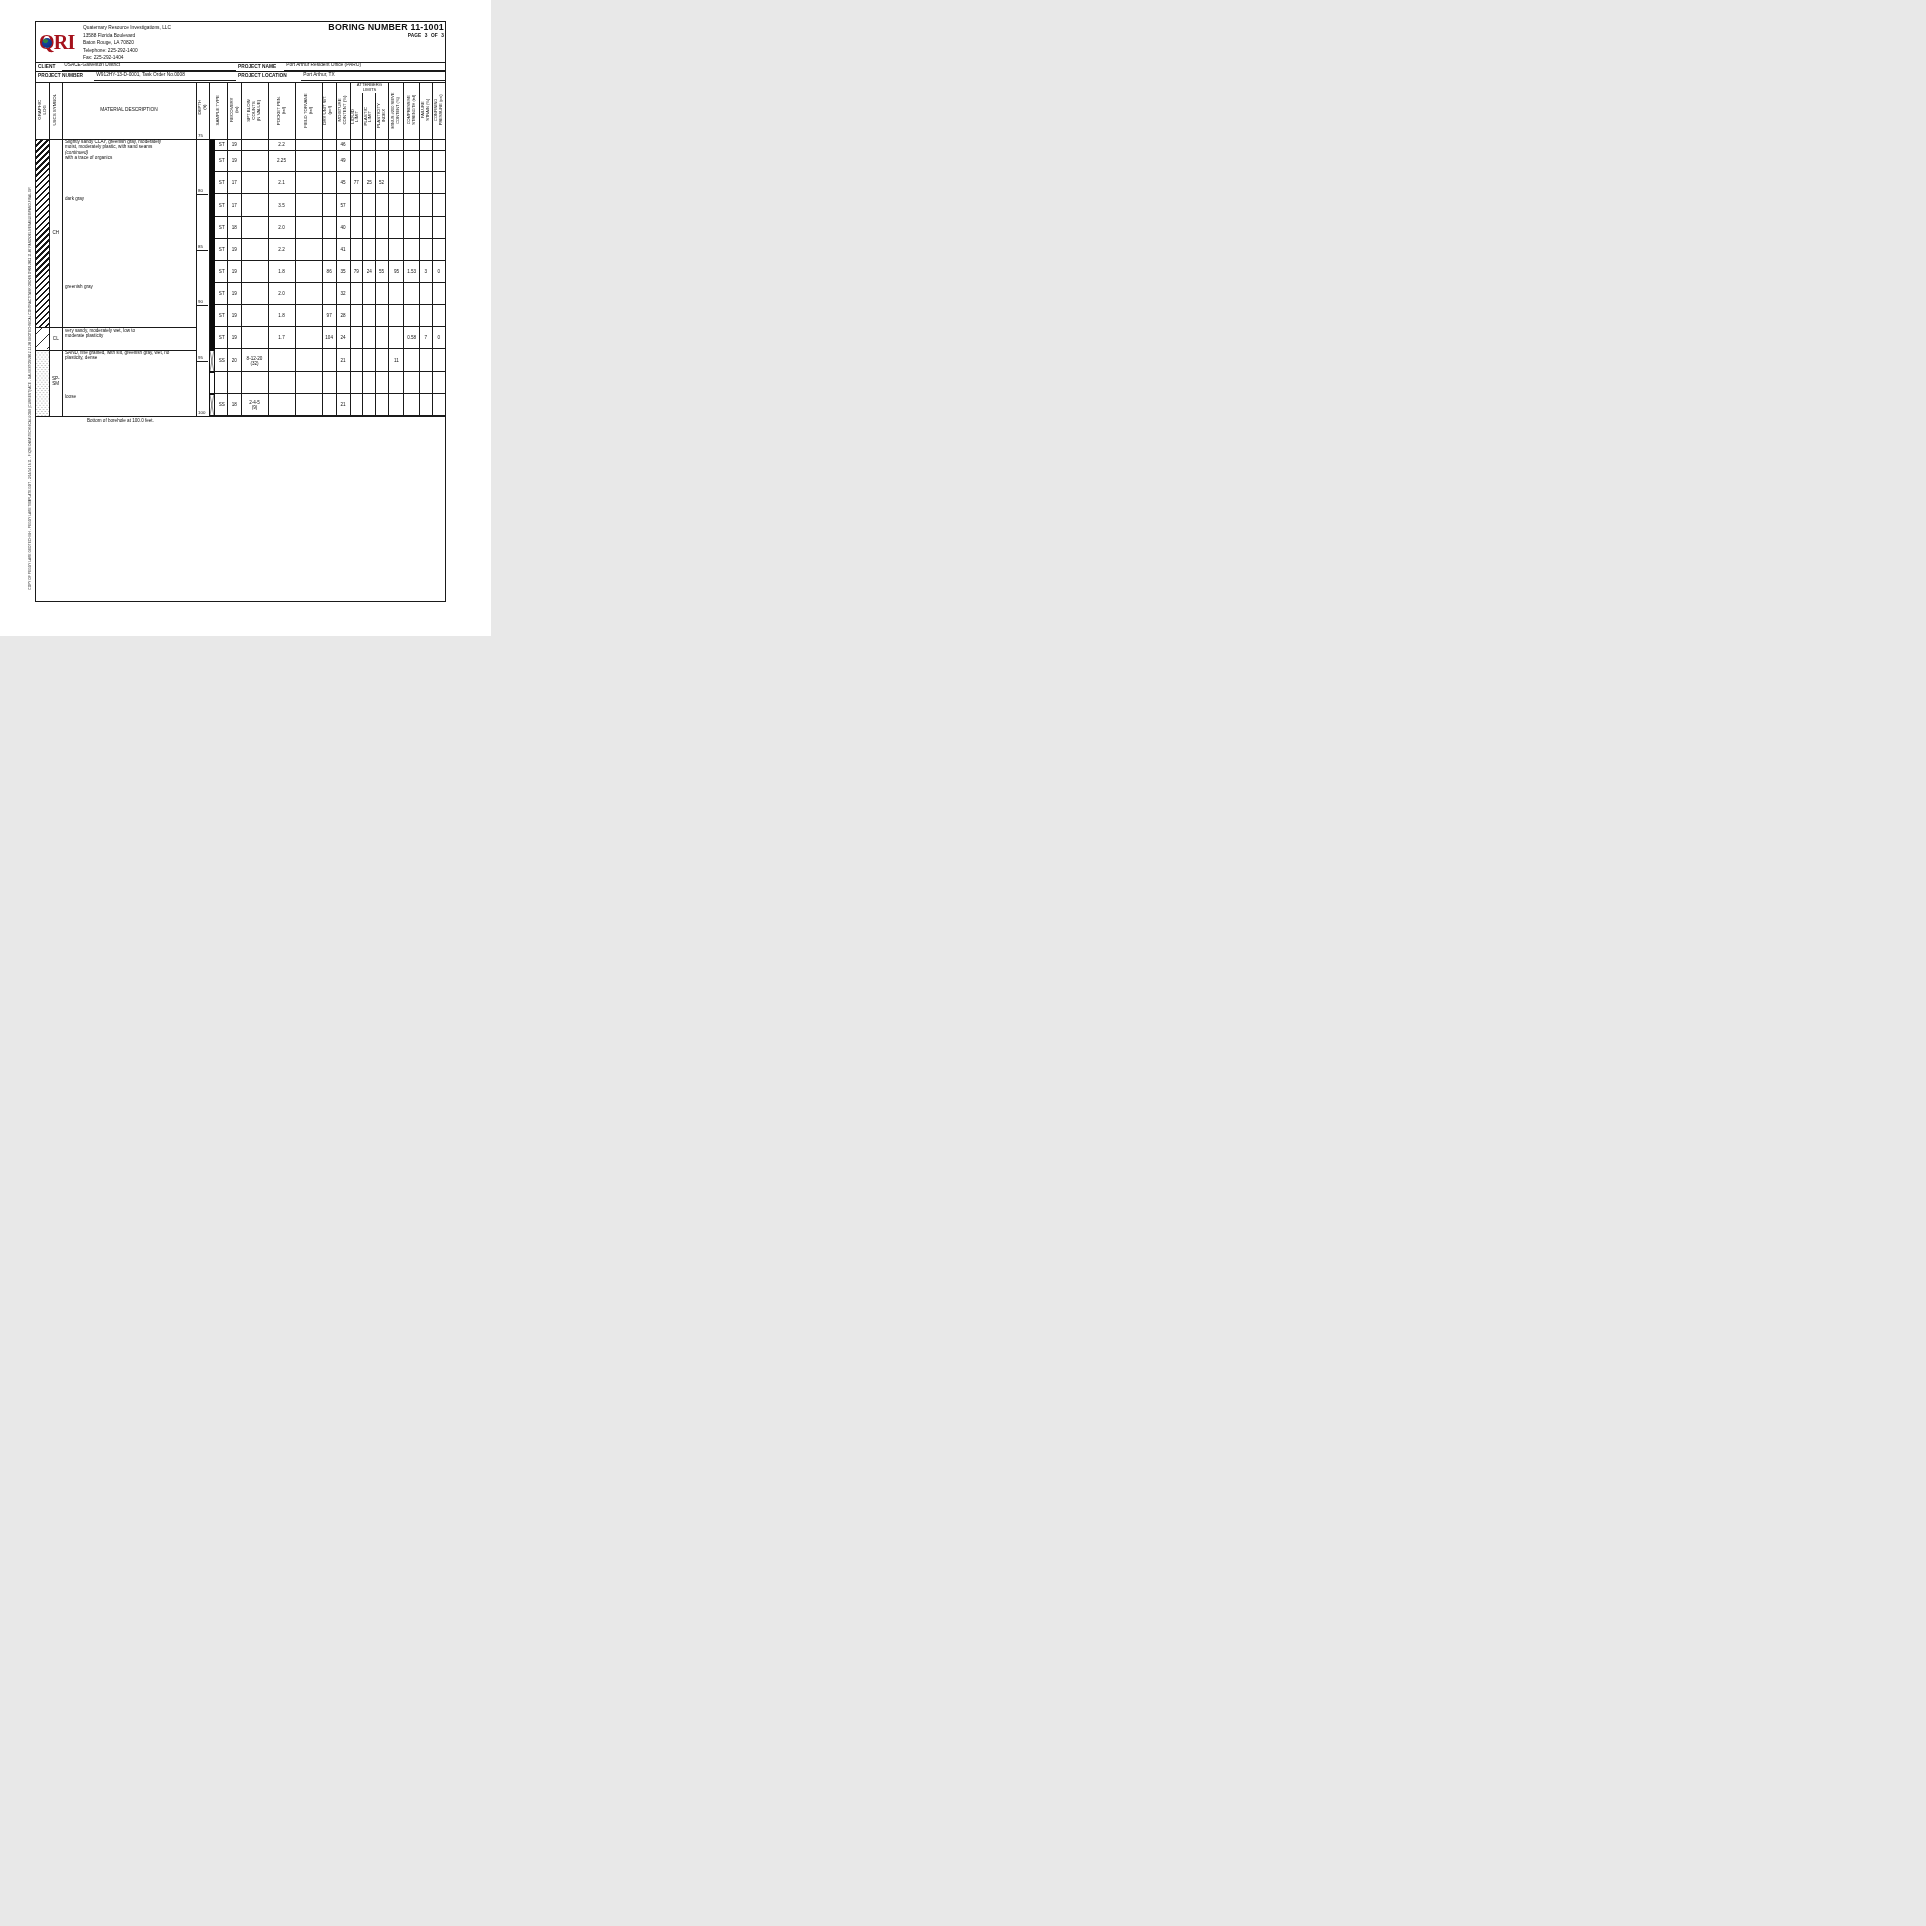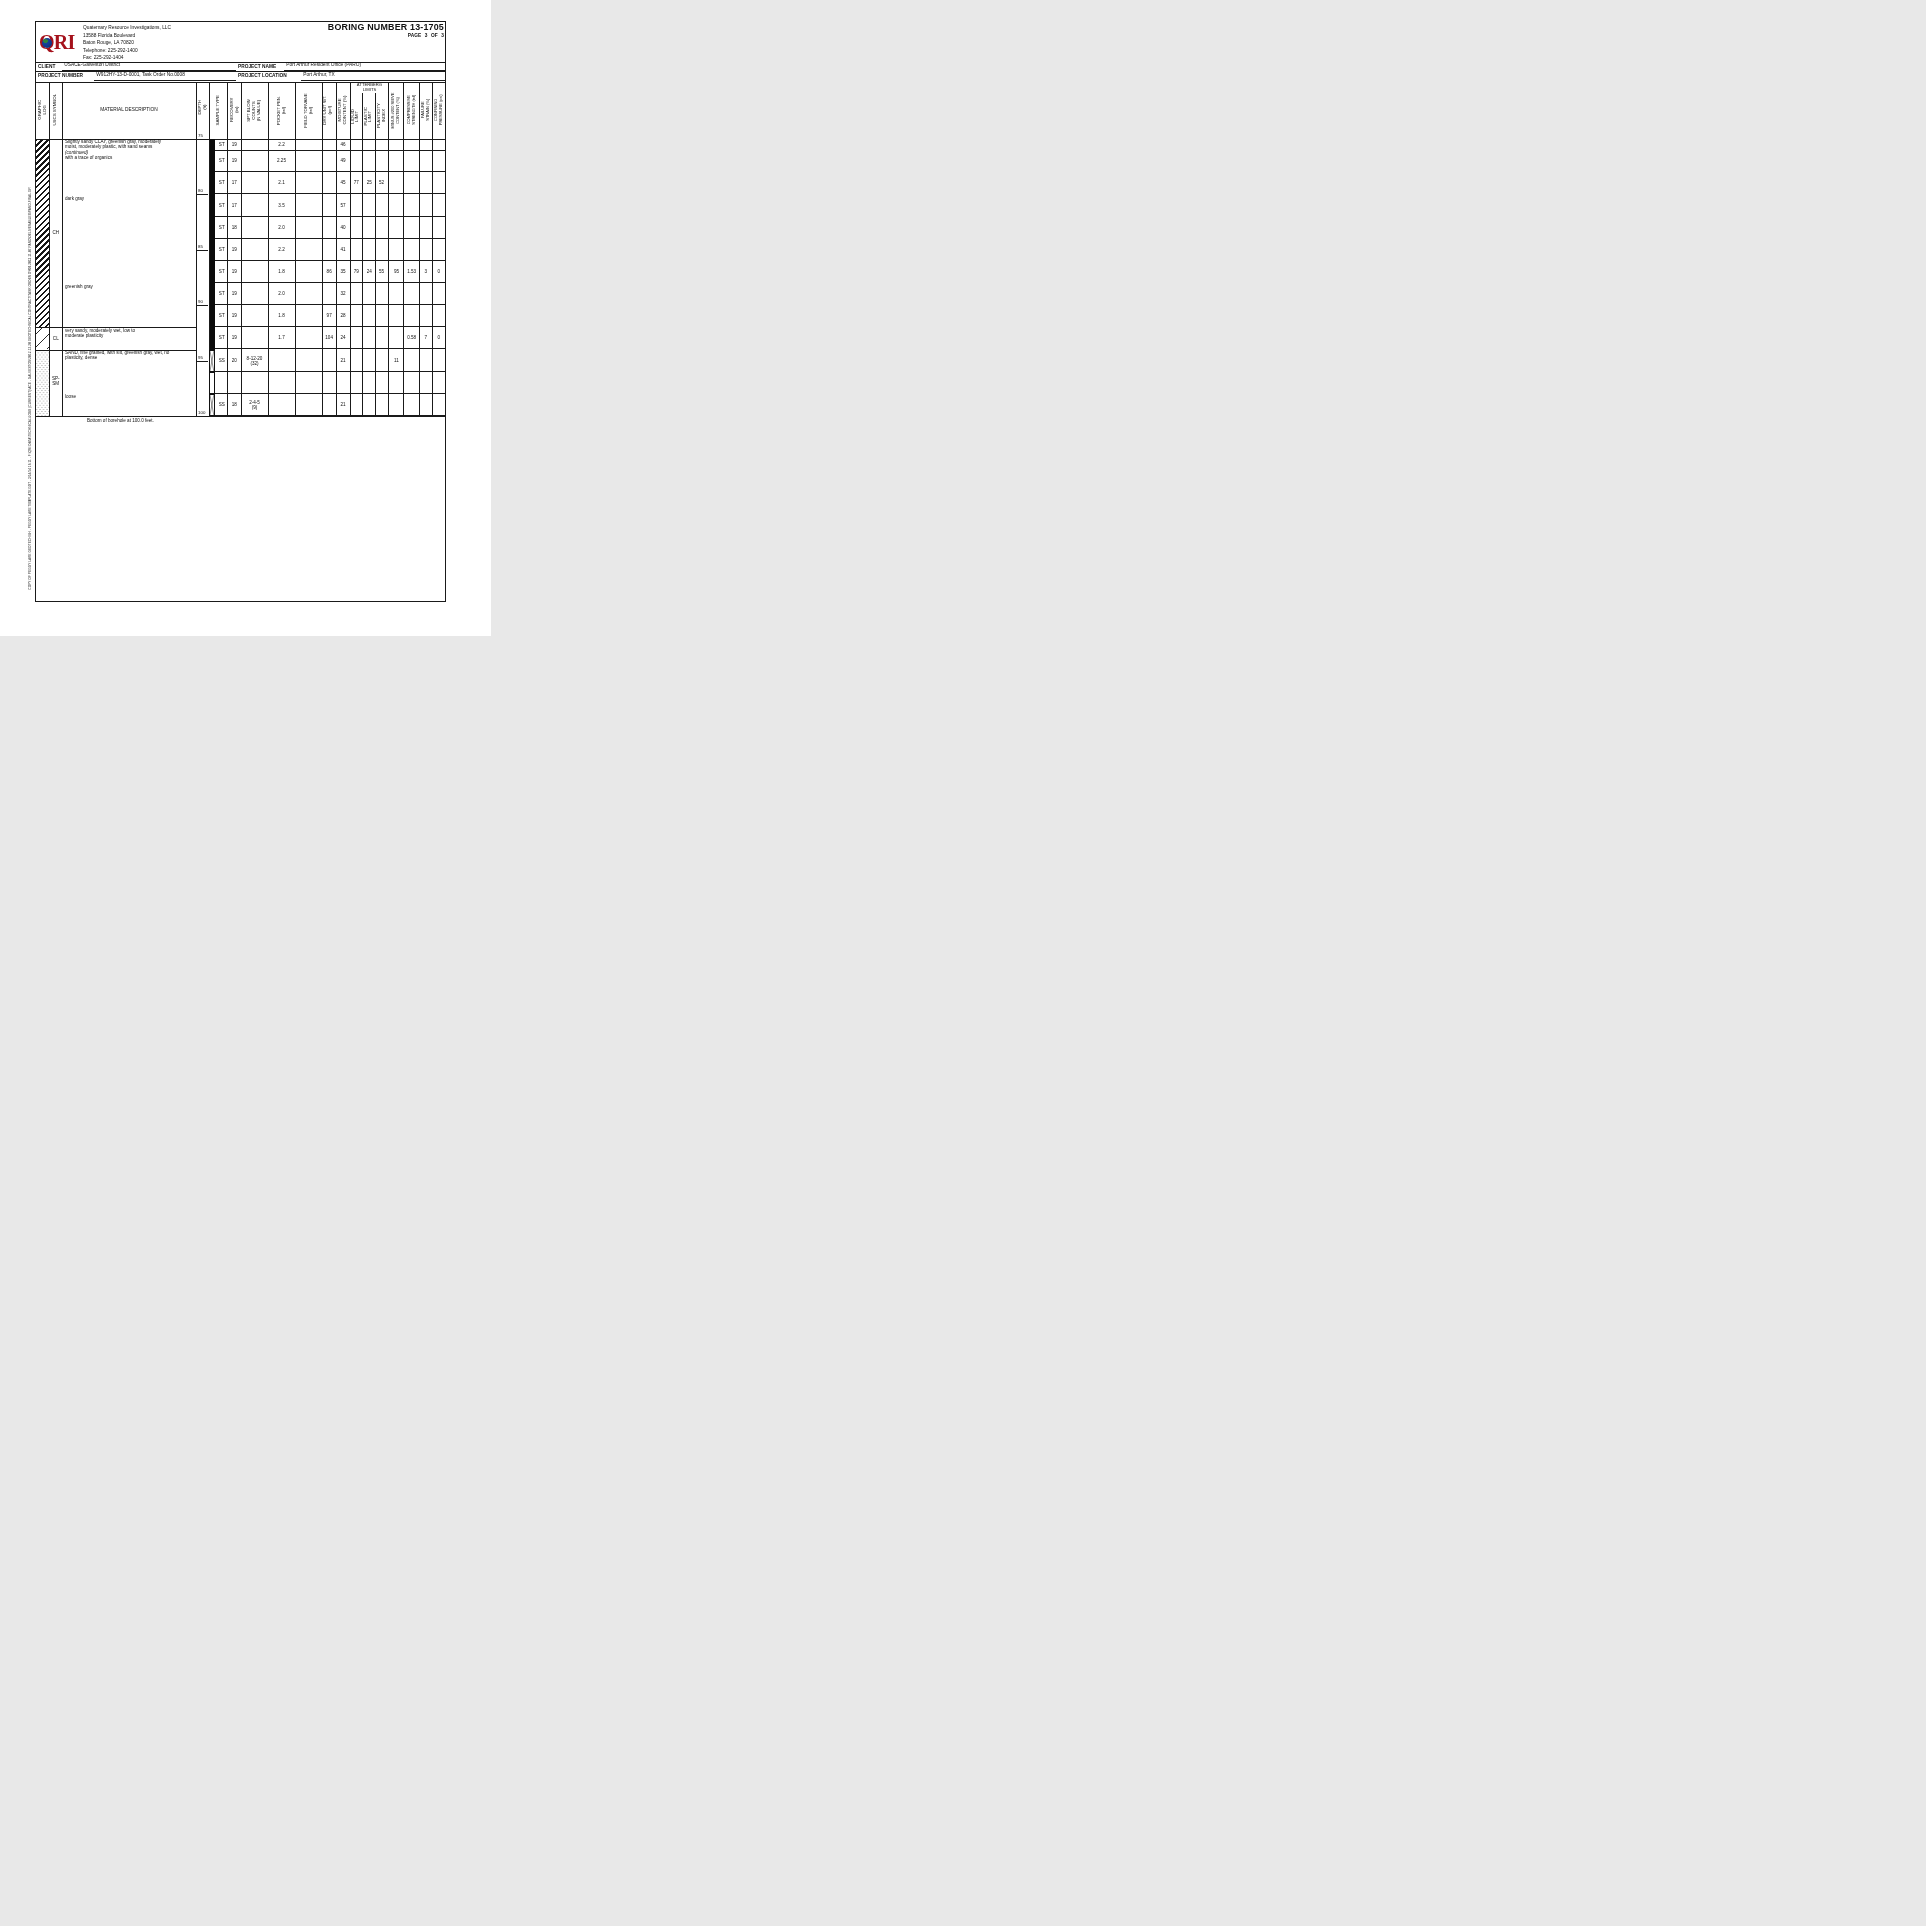--- a/index.html
+++ b/index.html
@@ -69,21 +69,21 @@
     <span class="logo-text">QRI</span>
     <span class="logo-globe"></span>
   </div>
   <div class="company">
     <div>Quaternary Resource Investigations, LLC</div>
     <div>13588 Florida Boulevard</div>
     <div>Baton Rouge, LA 70820</div>
     <div>Telephone: 225-292-1400</div>
     <div>Fax: 225-292-1404</div>
   </div>
-  <div class="btitle">BORING NUMBER 13-1705</div>
+  <div class="btitle">BORING NUMBER 11-1001</div>
   <div class="ptitle">PAGE 3 OF 3</div>
 
   <div class="hl" style="left:35px;top:62px;width:410px"></div>
   <div class="blabel" style="left:38px;top:64px">CLIENT</div>
   <div class="uval" style="left:62px;top:62px;width:172px">USACE-Galveston District</div>
   <div class="blabel" style="left:238px;top:64px">PROJECT NAME</div>
   <div class="uval" style="left:284px;top:62px;width:159px">Port Arthur Resident Office (PARO)</div>
   <div class="hl" style="left:35px;top:71px;width:410px"></div>
   <div class="blabel" style="left:38px;top:73px">PROJECT NUMBER</div>
   <div class="uval" style="left:94px;top:72px;width:140px">W912HY-13-D-0001, Task Order No.0008</div>

